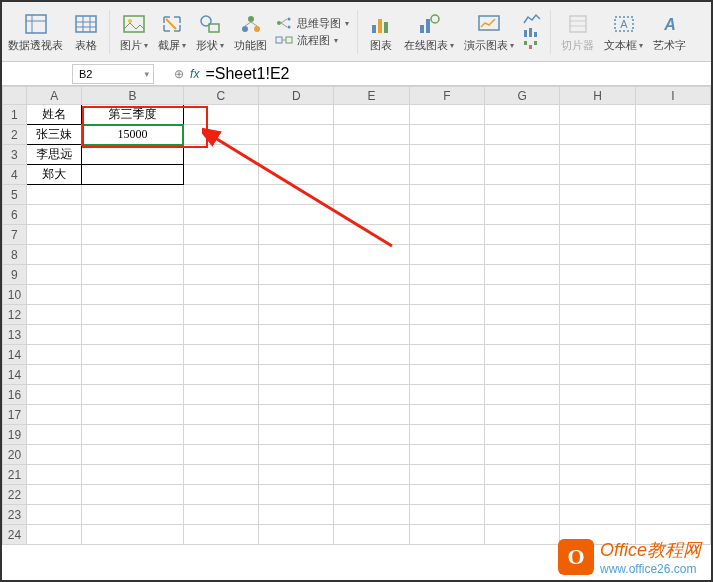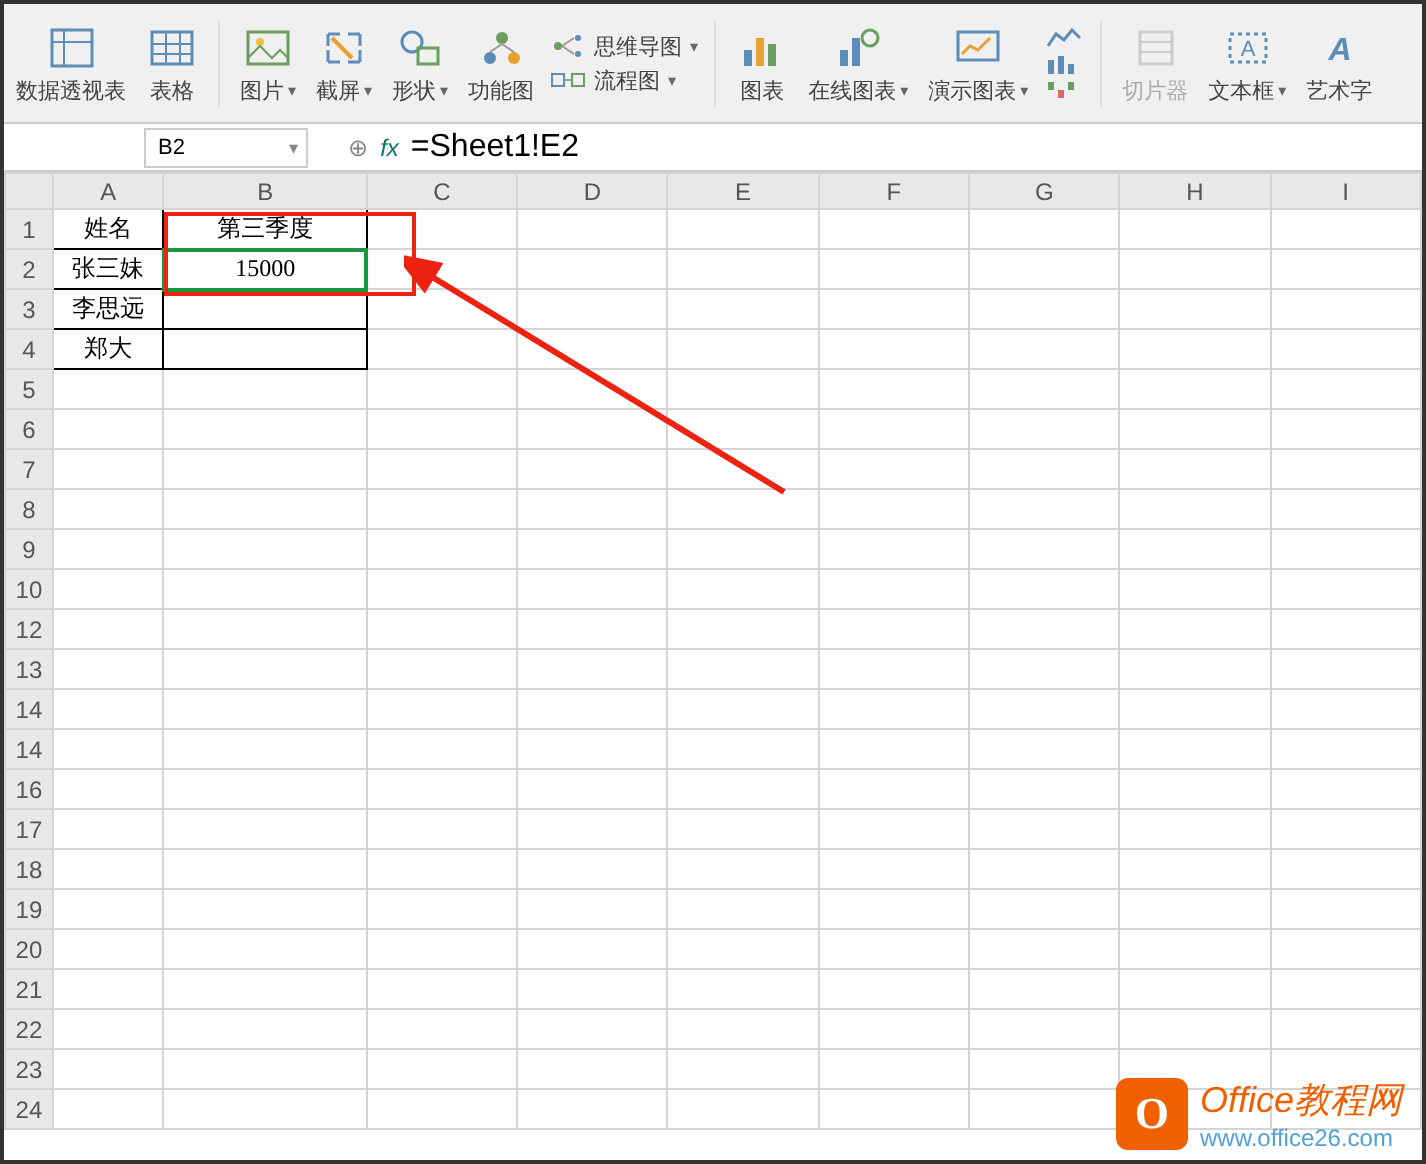--- a/index.html
+++ b/index.html
@@ -434,32 +434,20 @@
           <td class=""></td>
           <td class=""></td>
           <td class=""></td>
           <td class=""></td>
           <td class=""></td>
           <td class=""></td>
           <td class=""></td>
           <td class=""></td>
         </tr>
         <tr class="data-row">
-          <th class="row-h">18</th>
-          <td class=""></td>
-          <td class=""></td>
-          <td class=""></td>
-          <td class=""></td>
-          <td class=""></td>
-          <td class=""></td>
-          <td class=""></td>
-          <td class=""></td>
-          <td class=""></td>
-        </tr>
-        <tr class="data-row">
           <th class="row-h">19</th>
           <td class=""></td>
           <td class=""></td>
           <td class=""></td>
           <td class=""></td>
           <td class=""></td>
           <td class=""></td>
           <td class=""></td>
           <td class=""></td>
           <td class=""></td>

